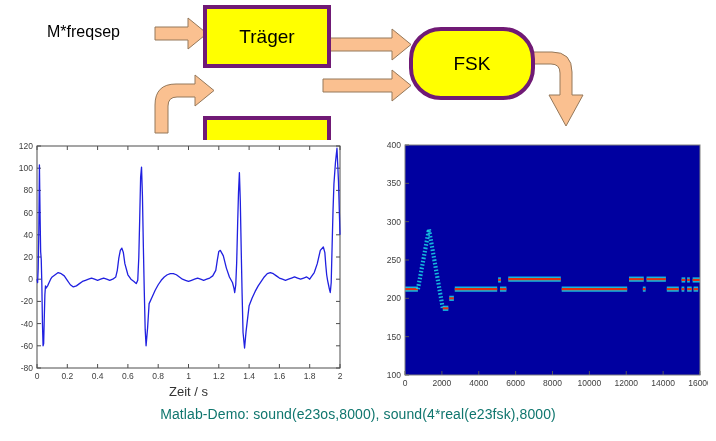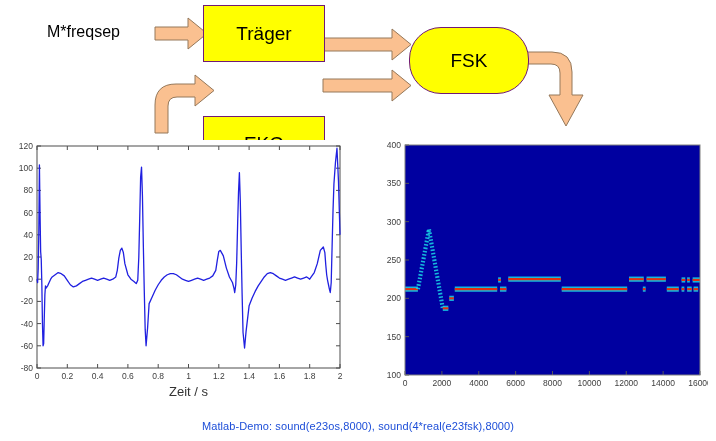--- a/index.html
+++ b/index.html
@@ -3,21 +3,21 @@
 <meta charset="utf-8">
 <title>FSK EKG Matlab Demo</title>
 <style>
   html,body{margin:0;padding:0;background:#ffffff;}
   body{width:716px;height:441px;overflow:hidden;font-family:"Liberation Sans",sans-serif;}
   #page{position:relative;width:716px;height:320px;background:#fff;}
 
   
   .diagram{position:absolute;left:0;top:0;width:716px;height:138px;}
   .blk{
-    position:absolute;background:#ffff00;border:1px solid #701a75;
+    position:absolute;background:#ffff00;border:4px solid #701a75;
     display:flex;align-items:center;justify-content:center;
     font-size:19px;color:#000;font-family:"Liberation Sans",sans-serif;
   }
   #blk-traeger{left:203px;top:5px;width:120px;height:55px;}
   #blk-ekg{left:203px;top:68px;width:120px;height:53px;margin-top:48px;}
   #blk-fsk{left:409px;top:27px;width:118px;height:65px;border-radius:32px;}
 
   .lbl-freqsep{
     position:absolute;left:47px;top:23px;font-size:16px;color:#000;
     white-space:nowrap;font-family:"Liberation Sans",sans-serif;
@@ -25,23 +25,22 @@
   .diag-svg{position:absolute;left:0;top:0;width:716px;height:138px;}
 
   
   .chart{position:absolute;background:#fff;}
   #chart-left{left:8px;top:140px;width:348px;height:258px;}
   #chart-right{left:372px;top:140px;width:336px;height:258px;}
   .chart svg{display:block;}
 
   .caption{
     position:absolute;left:0;top:406px;width:716px;text-align:center;
-    font-size:11px;color:#1d4ed8;font-family:"Liberation Sans",sans-serif;
+    font-size:14px;color:#0f766e;font-family:"Liberation Sans",sans-serif;
     letter-spacing:.1px;
-    margin-top:14px;
   }
 </style>
 </head>
 <body>
 
 <div id="page">
 
   <div class="diagram">
 
     <svg class="diag-svg" viewBox="0 0 716 138">

